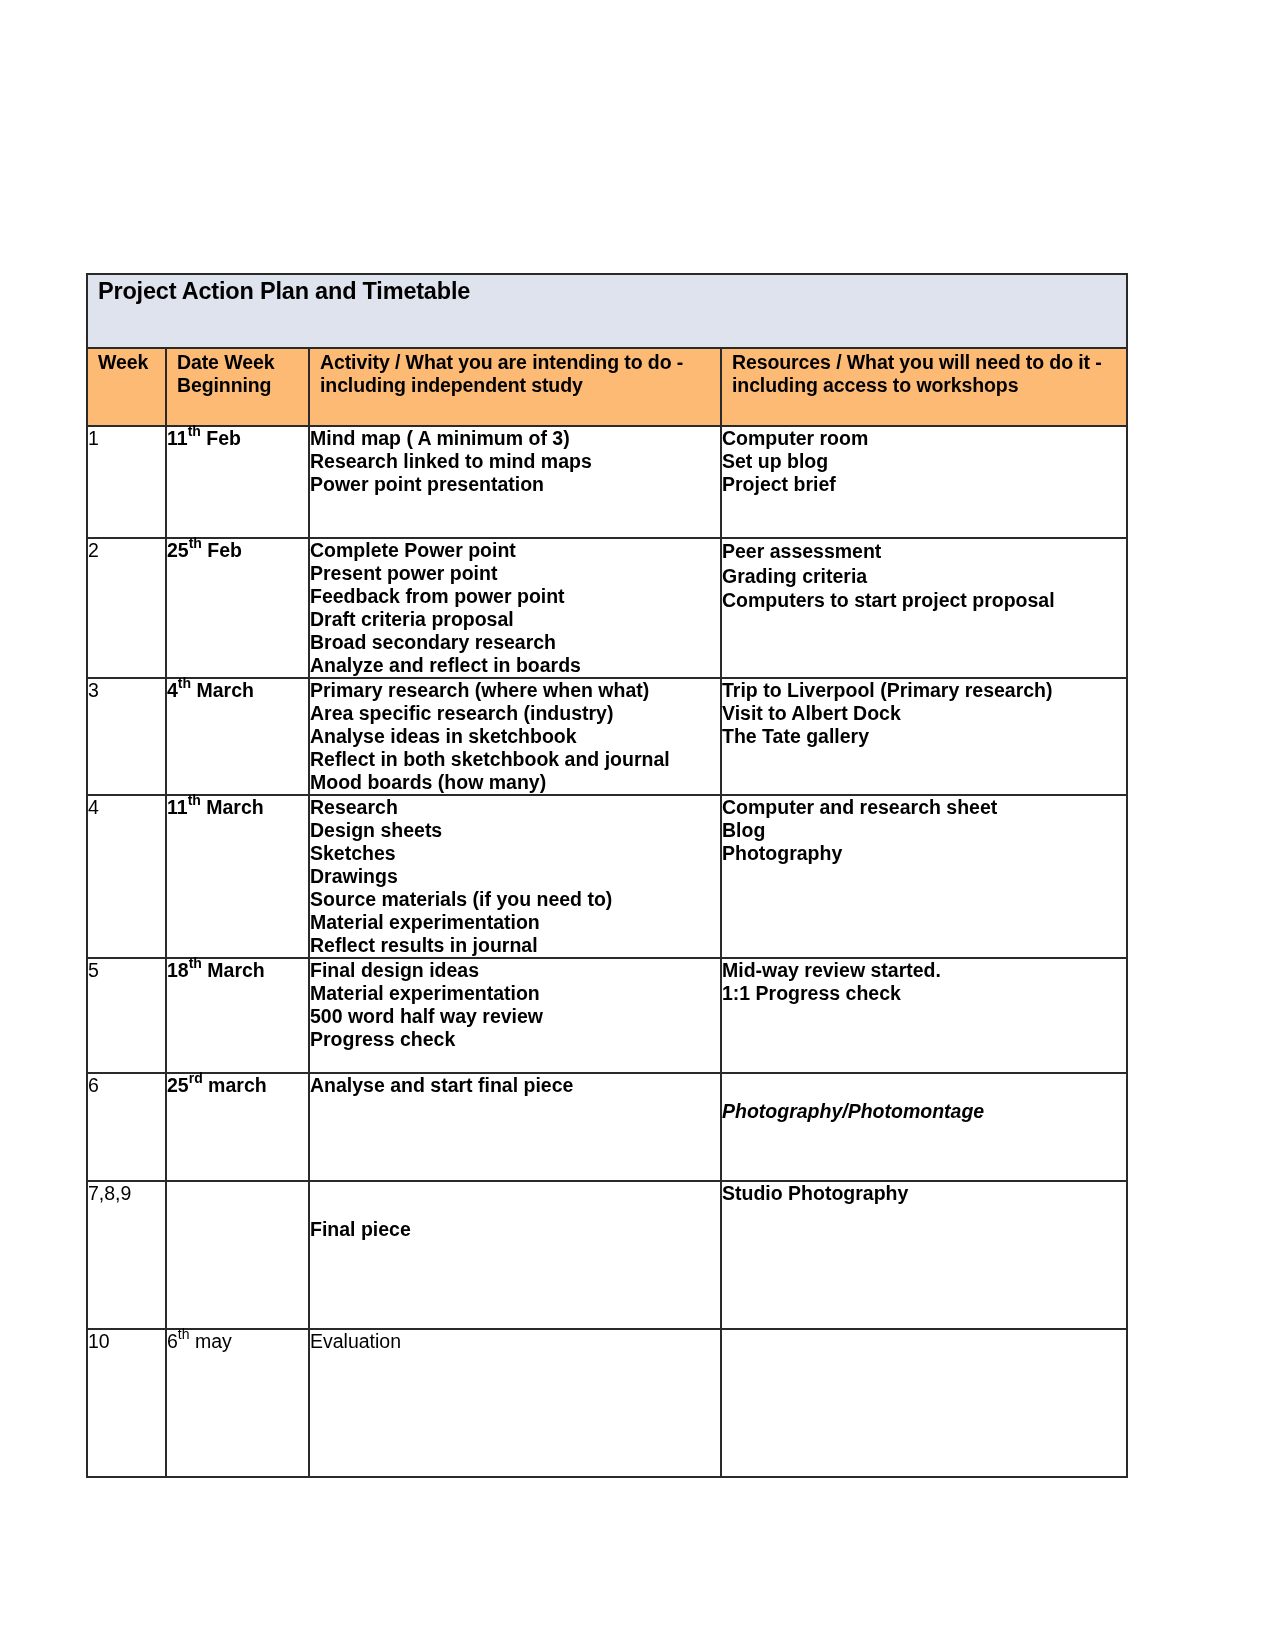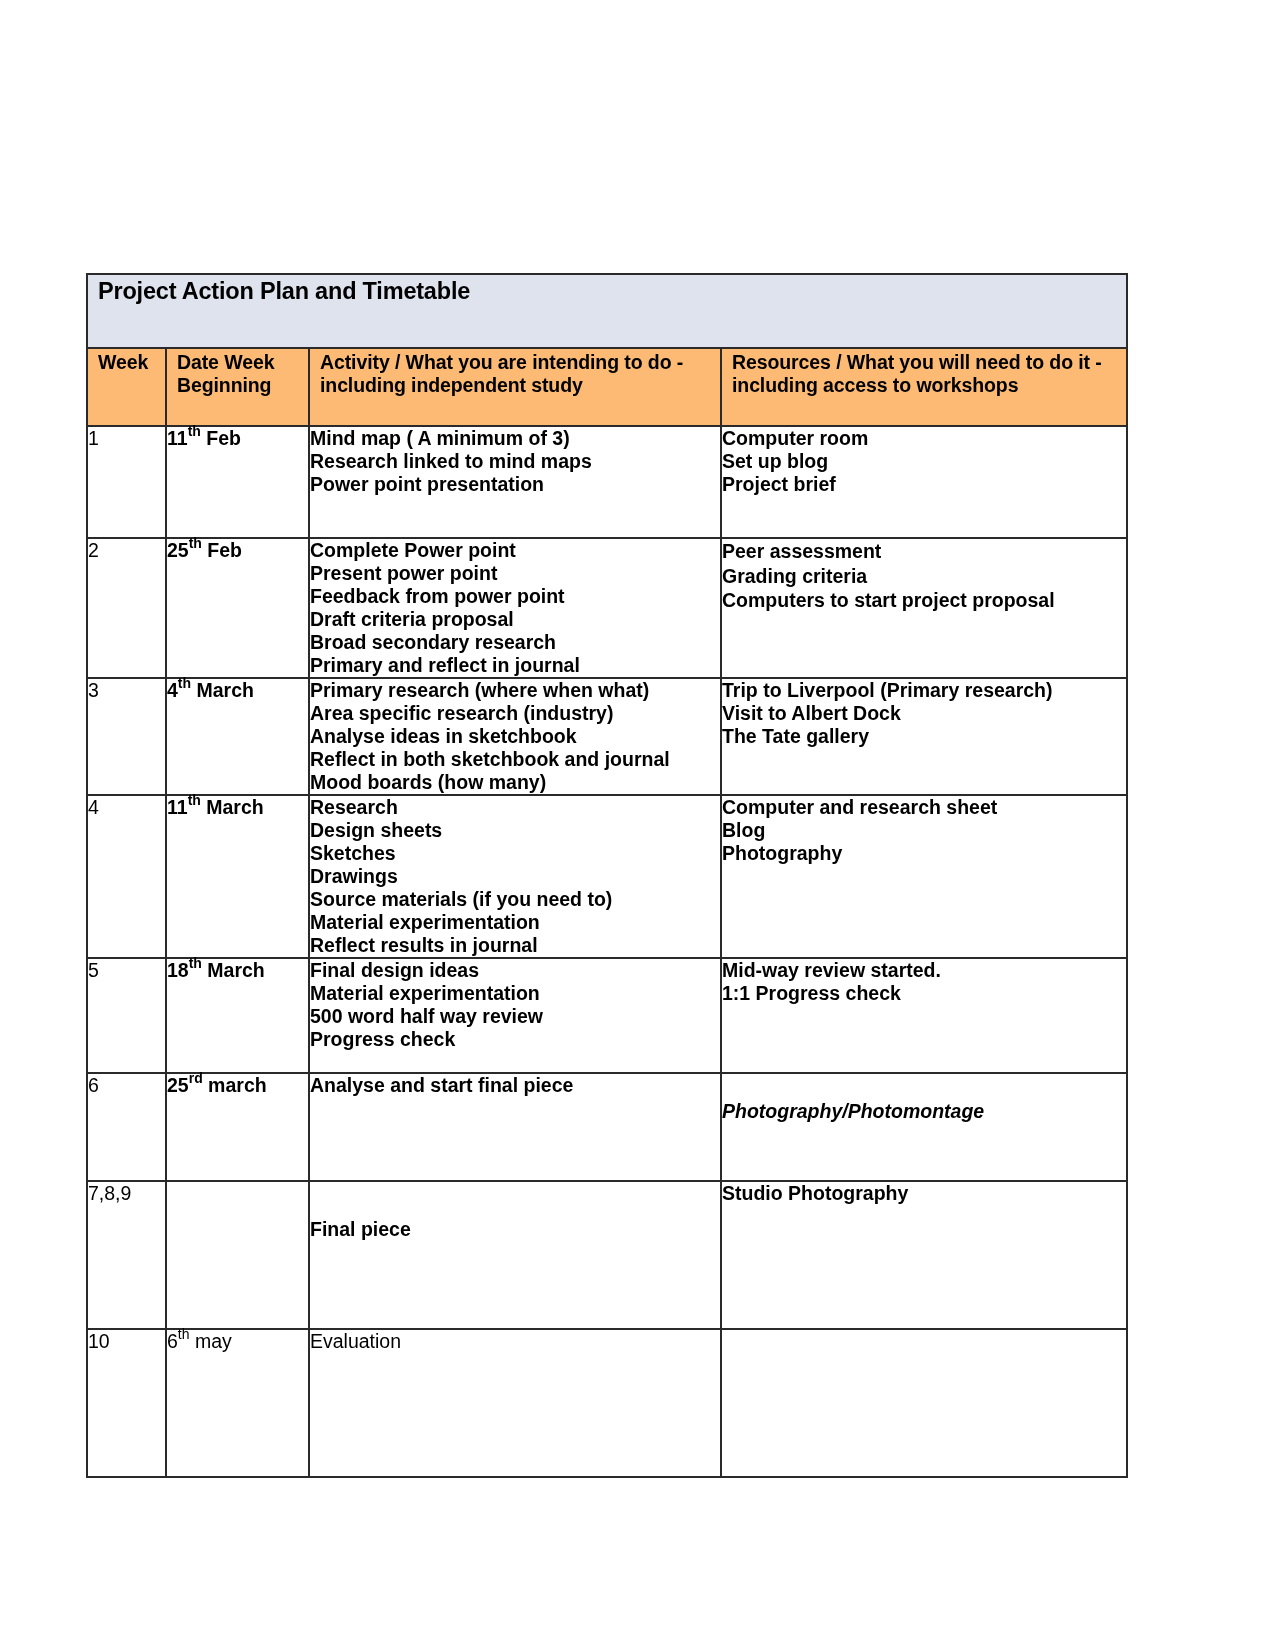--- a/index.html
+++ b/index.html
@@ -133,21 +133,21 @@
 
   <tr class="body-row" style="height:138px">
     <td class="week-cell">2</td>
     <td class="date-cell"><span>25</span><sup>th</sup><span> Feb</span></td>
     <td class="list-cell">
       <span class="list-line">Complete Power point</span>
       <span class="list-line">Present power point</span>
       <span class="list-line">Feedback from power point</span>
       <span class="list-line">Draft criteria proposal</span>
       <span class="list-line">Broad secondary research</span>
-      <span class="list-line">Primary and reflect in journal</span>
+      <span class="list-line">Analyze and reflect in boards</span>
     </td>
     <td class="list-cell">
       <span class="list-line" style="line-height:24.5px">Peer assessment</span>
       <span class="list-line" style="line-height:24.5px">Grading criteria</span>
       <span class="list-line" style="line-height:24.5px">Computers to start project proposal</span>
     </td>
   </tr>
 
   <tr class="body-row" style="height:116px">
     <td class="week-cell">3</td>

